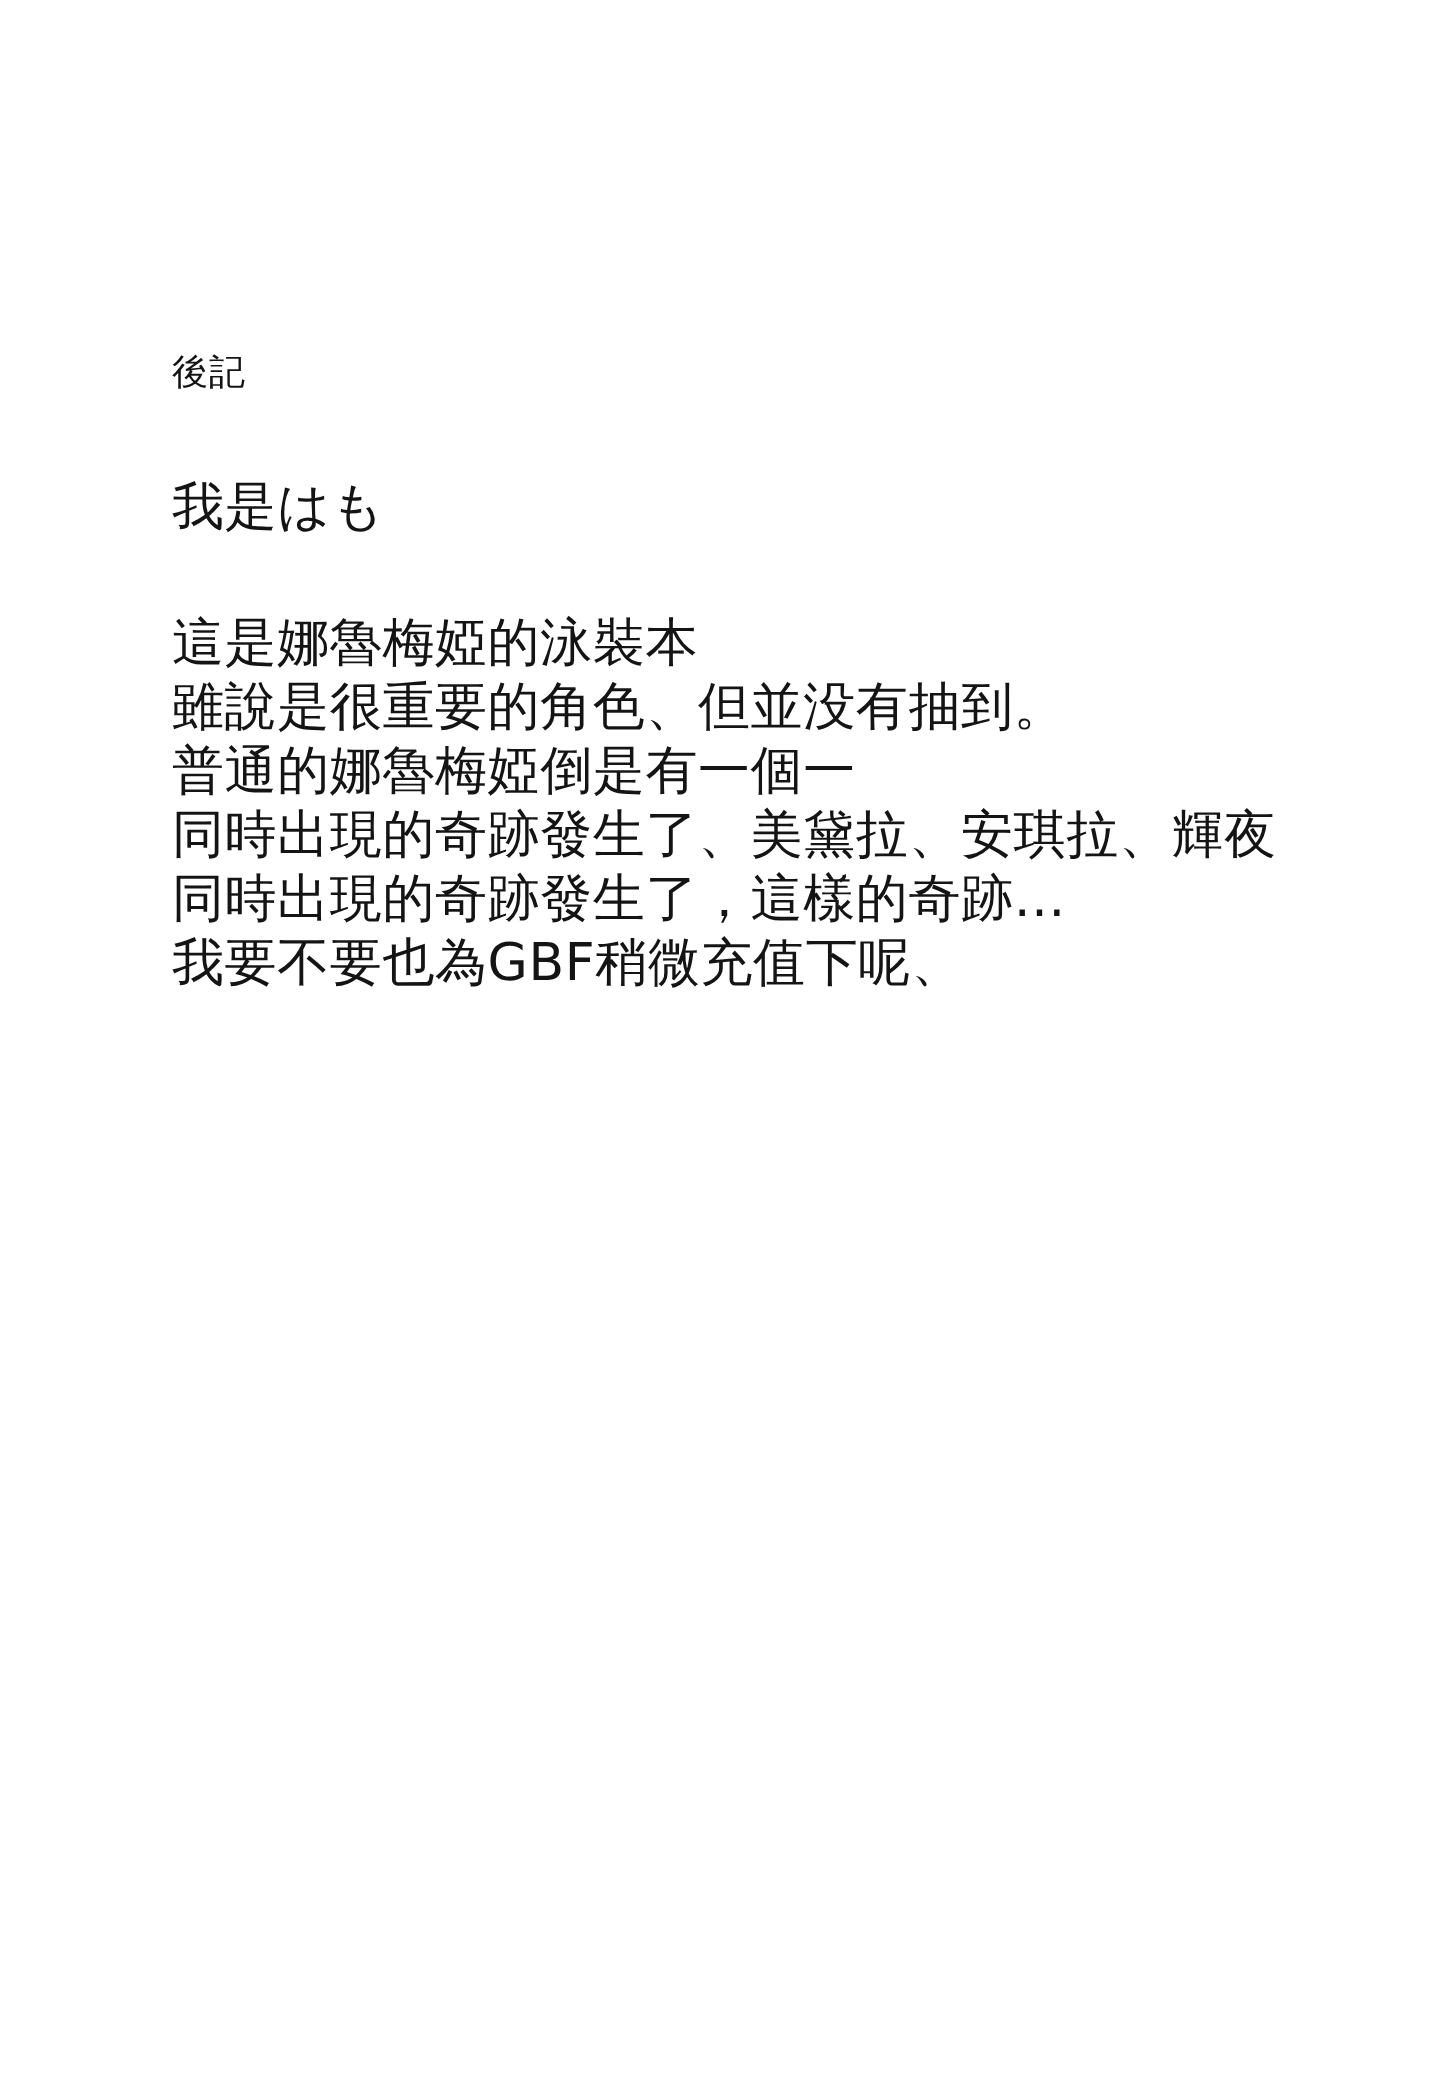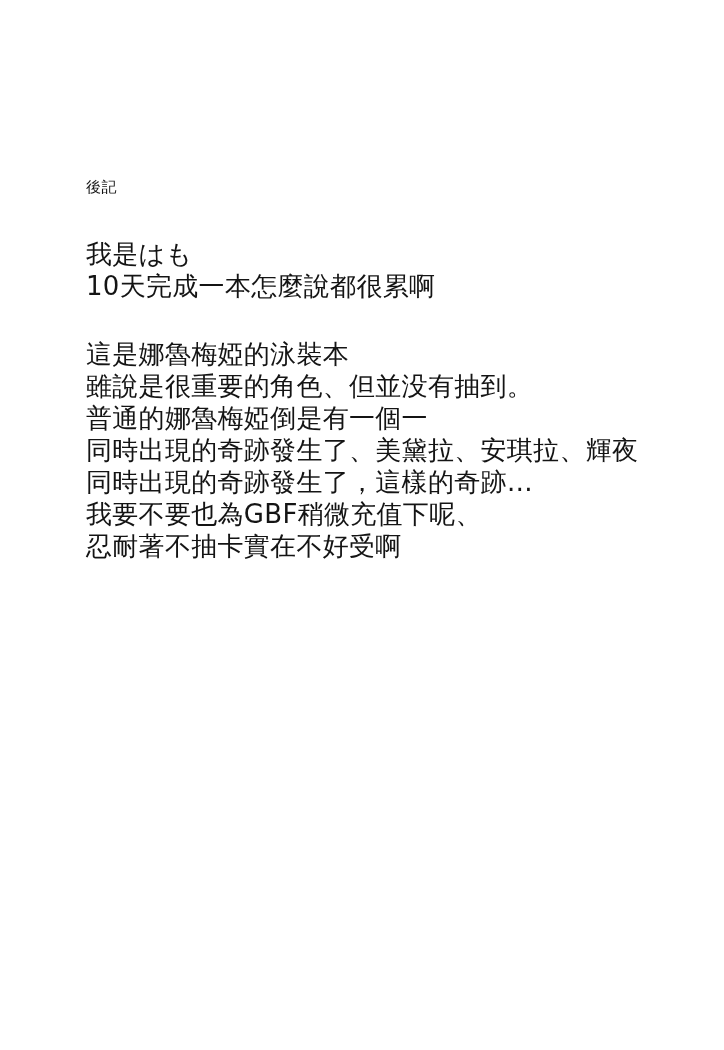--- a/index.html
+++ b/index.html
@@ -21,21 +21,21 @@
     background: #ffffff;
     padding: 0;
   }
   .content {
     position: absolute;
     left: 86px;
     top: 172px;
     right: 40px;
   }
   .afterword-title {
-    font-size: 15px;
+    font-size: 18px;
     line-height: 30px;
     letter-spacing: 0.5px;
     margin: 0 0 36px 0;
     font-weight: 400;
     color: #141414;
   }
   .para {
     margin: 0 0 36px 0;
   }
   .para:last-child {
@@ -51,26 +51,24 @@
 </style>
 </head>
 <body>
 
 <div class="page">
   <div class="content">
     <div class="afterword-title">後記</div>
 
     <div class="para">
       <div class="line">我是はも</div>
-      <div class="line">10天完成一本怎麼說都很累啊</div>
     </div>
 
     <div class="para">
       <div class="line">這是娜魯梅婭的泳裝本</div>
       <div class="line">雖說是很重要的角色、但並没有抽到。</div>
       <div class="line">普通的娜魯梅婭倒是有一個一</div>
       <div class="line">同時出現的奇跡發生了、美黛拉、安琪拉、輝夜</div>
       <div class="line">同時出現的奇跡發生了，這樣的奇跡…</div>
       <div class="line">我要不要也為GBF稍微充值下呢、</div>
-      <div class="line">忍耐著不抽卡實在不好受啊</div>
     </div>
   </div>
 </div>
 
 </body></html>

